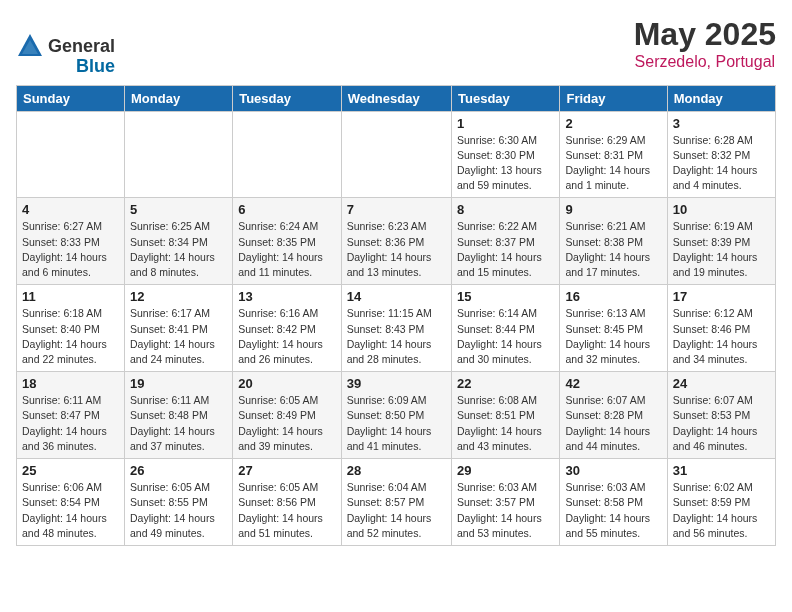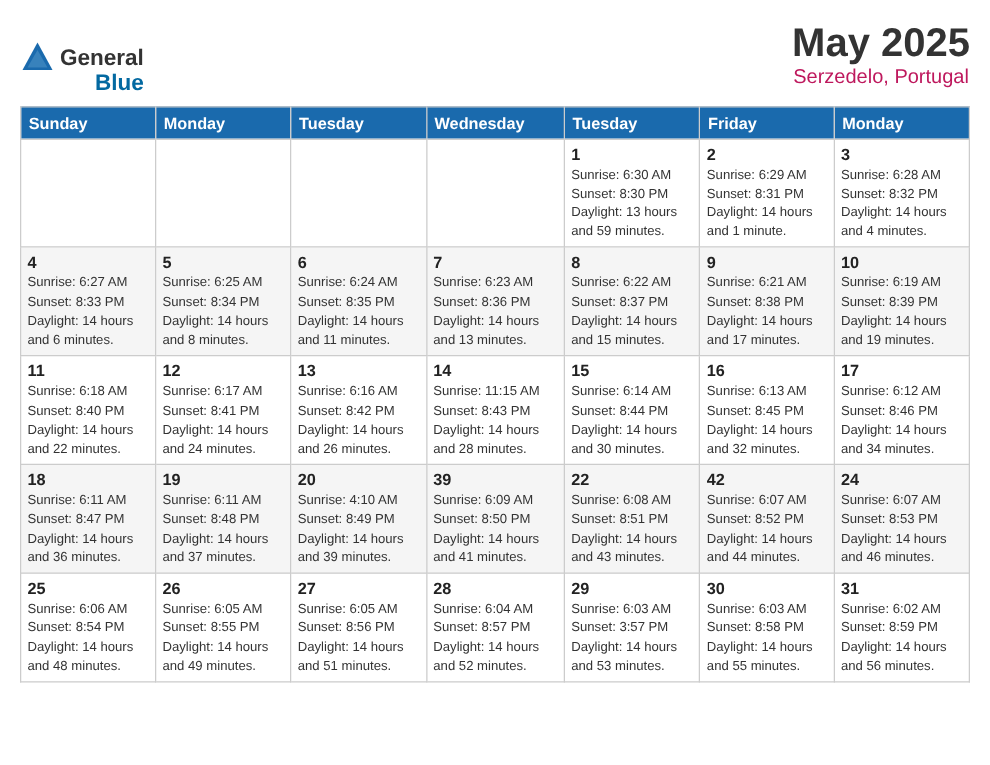--- a/index.html
+++ b/index.html
@@ -250,40 +250,40 @@
 Daylight: 14 hours and 36 minutes.</div>
         </td>
         <td>
           <div class="day-number">19</div>
           <div class="day-info">Sunrise: 6:11 AM
 Sunset: 8:48 PM
 Daylight: 14 hours and 37 minutes.</div>
         </td>
         <td>
           <div class="day-number">20</div>
-          <div class="day-info">Sunrise: 4:10 AM
+          <div class="day-info">Sunrise: 6:05 AM
 Sunset: 8:49 PM
 Daylight: 14 hours and 39 minutes.</div>
         </td>
         <td>
           <div class="day-number">39</div>
           <div class="day-info">Sunrise: 6:09 AM
 Sunset: 8:50 PM
 Daylight: 14 hours and 41 minutes.</div>
         </td>
         <td>
           <div class="day-number">22</div>
           <div class="day-info">Sunrise: 6:08 AM
 Sunset: 8:51 PM
 Daylight: 14 hours and 43 minutes.</div>
         </td>
         <td>
           <div class="day-number">42</div>
           <div class="day-info">Sunrise: 6:07 AM
-Sunset: 8:52 PM
+Sunset: 8:28 PM
 Daylight: 14 hours and 44 minutes.</div>
         </td>
         <td>
           <div class="day-number">24</div>
           <div class="day-info">Sunrise: 6:07 AM
 Sunset: 8:53 PM
 Daylight: 14 hours and 46 minutes.</div>
         </td>
       </tr>
       <tr>

